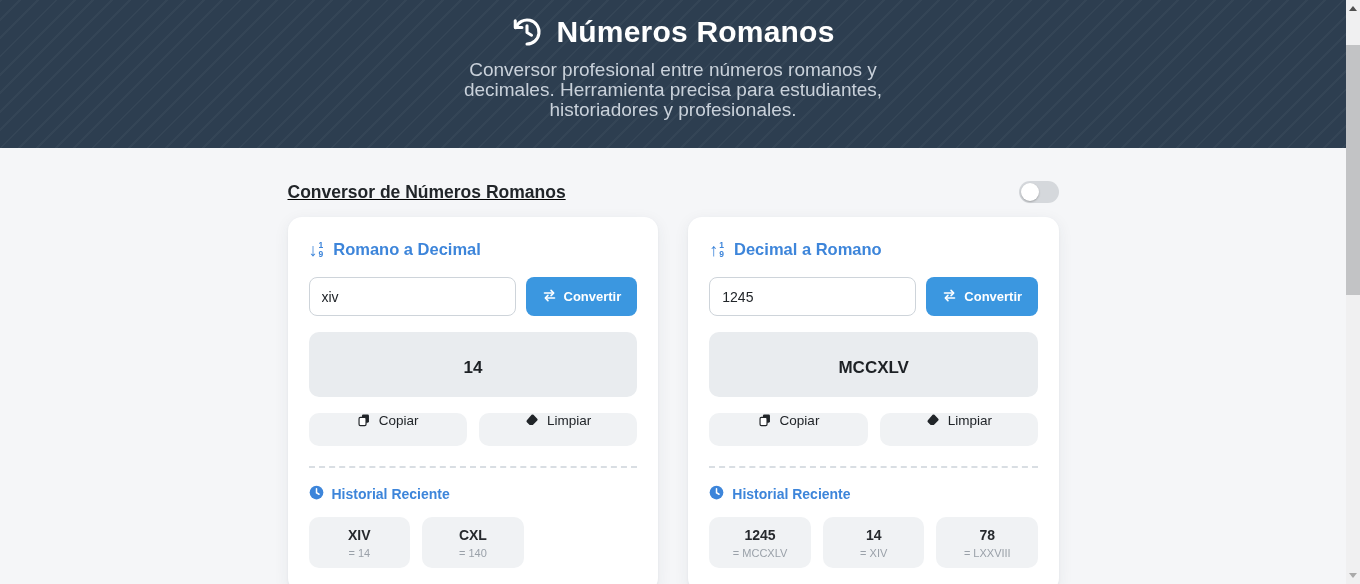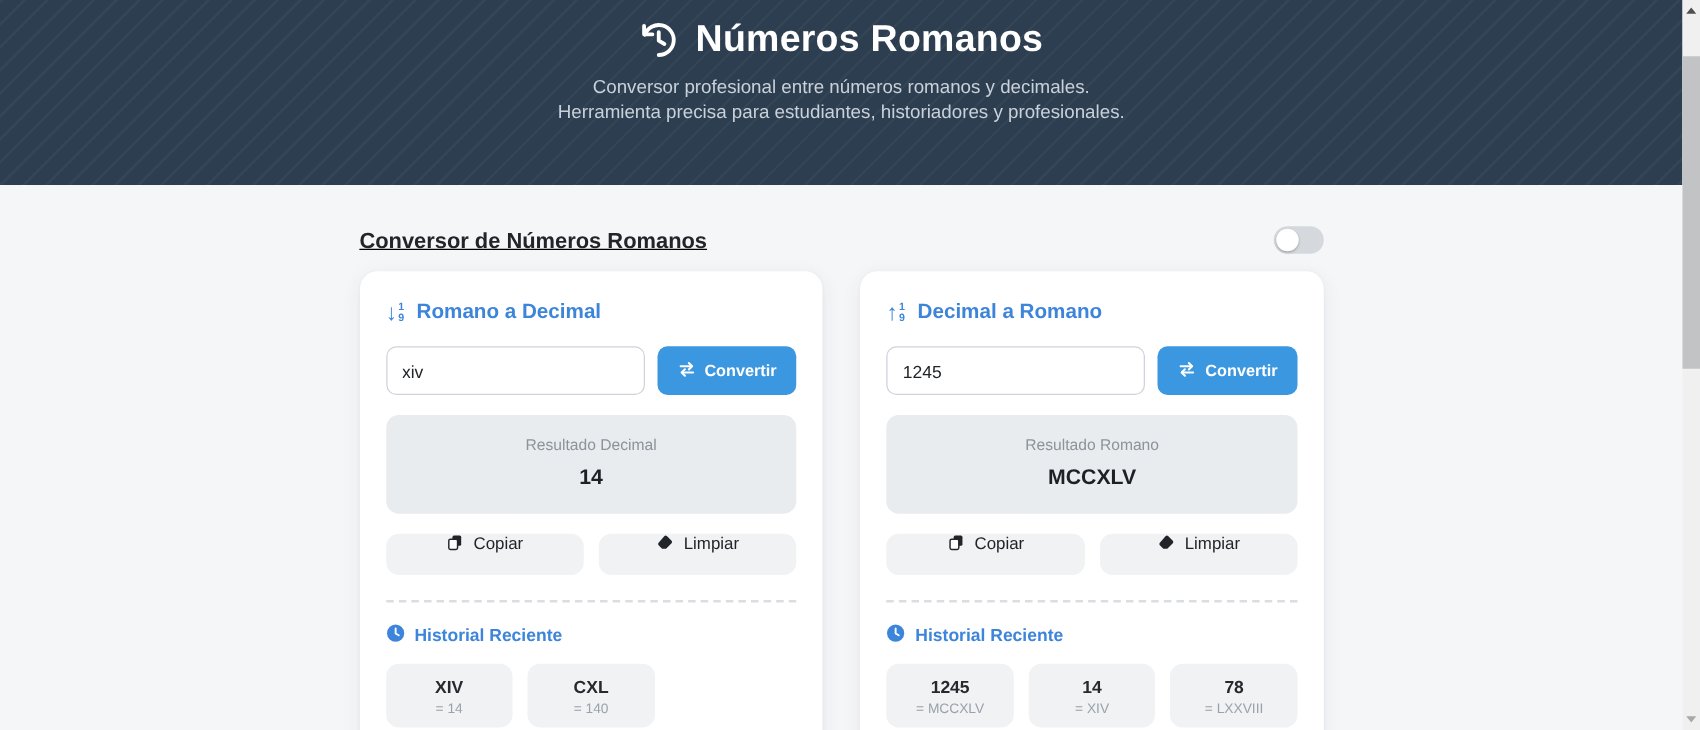--- a/index.html
+++ b/index.html
@@ -32,21 +32,21 @@
       transparent 2px, transparent 13px);
     color: #fff;
     text-align: center;
     padding-top: 15px;
   }
   .header-title-row { display: flex; align-items: center; justify-content: center; gap: 13px; }
   .header-title { font-size: 30px; font-weight: bold; letter-spacing: 0.2px; }
   .header-icon svg { display: block; }
   .header-sub {
     margin: 11px auto 0; max-width: 472px;
-    font-size: 15px; line-height: 20px; color: #c9d1da;
+    font-size: 19px; line-height: 20px; color: #c9d1da;
   }
 
   
   .main { width: 771px; margin: 0 auto; padding-top: 33px; }
   .section-head { display: flex; align-items: center; justify-content: space-between; text-decoration: underline; }
   .section-title { font-size: 17.5px; font-weight: bold; color: #212529; }
 
   .toggle { width: 40px; height: 22px; background: #d5d8dc; border-radius: 11px; position: relative; cursor: pointer; }
   .toggle-knob {
     position: absolute; top: 2px; left: 2px; width: 18px; height: 18px;
@@ -152,21 +152,20 @@
                   <path d="M14.5 3.8 18.7 8l-4.2 4.2"></path>
                 <path d="M20 16H6"></path>
                   <path d="M9.5 11.8 5.3 16l4.2 4.2"></path>
               </svg>
             </span>
             <span>Convertir</span>
           </button>
         </div>
 
         <div class="result-box">
-          <div class="result-label">Resultado Decimal</div>
           <div class="result-value">14</div>
         </div>
 
         <div class="actions">
           <button class="action-btn">
             <span>
               <svg width="14" height="14" viewBox="0 0 24 24">
                 <rect x="8.5" y="2.5" width="12" height="14" rx="2.2" fill="#212529"></rect>
                 <rect x="3.5" y="7.5" width="12" height="14" rx="2.2" fill="#ffffff" stroke="#212529" stroke-width="2"></rect>
               </svg>
@@ -228,21 +227,20 @@
                   <path d="M14.5 3.8 18.7 8l-4.2 4.2"></path>
                 <path d="M20 16H6"></path>
                   <path d="M9.5 11.8 5.3 16l4.2 4.2"></path>
               </svg>
             </span>
             <span>Convertir</span>
           </button>
         </div>
 
         <div class="result-box">
-          <div class="result-label">Resultado Romano</div>
           <div class="result-value">MCCXLV</div>
         </div>
 
         <div class="actions">
           <button class="action-btn">
             <span>
               <svg width="14" height="14" viewBox="0 0 24 24">
                 <rect x="8.5" y="2.5" width="12" height="14" rx="2.2" fill="#212529"></rect>
                 <rect x="3.5" y="7.5" width="12" height="14" rx="2.2" fill="#ffffff" stroke="#212529" stroke-width="2"></rect>
               </svg>

